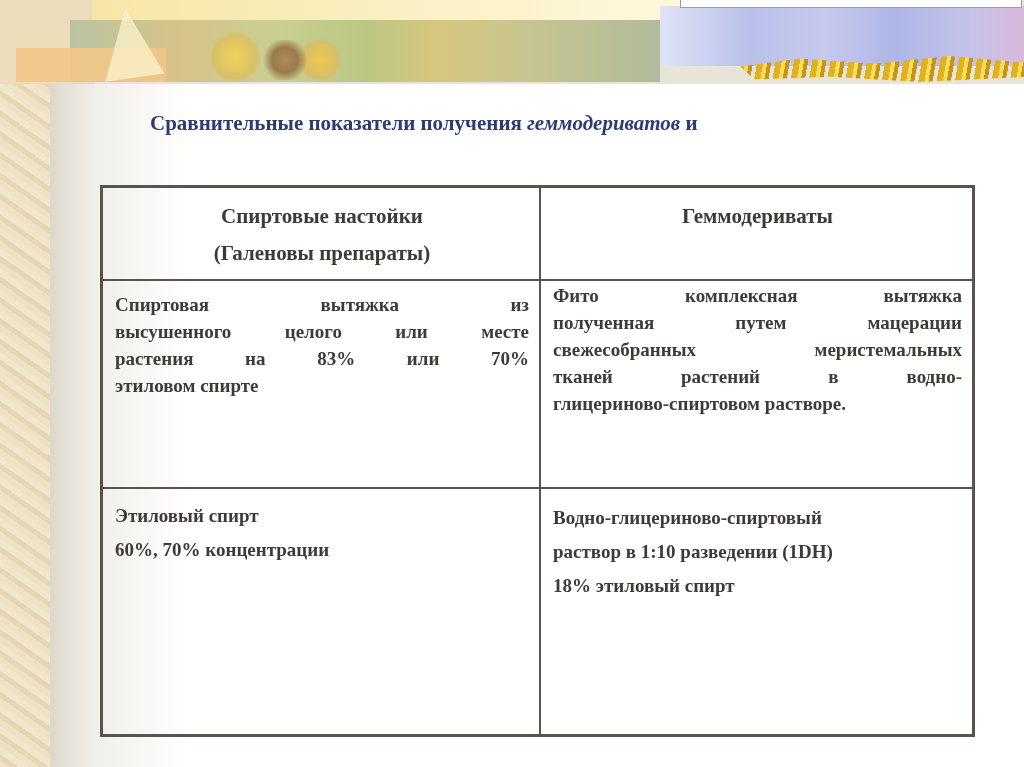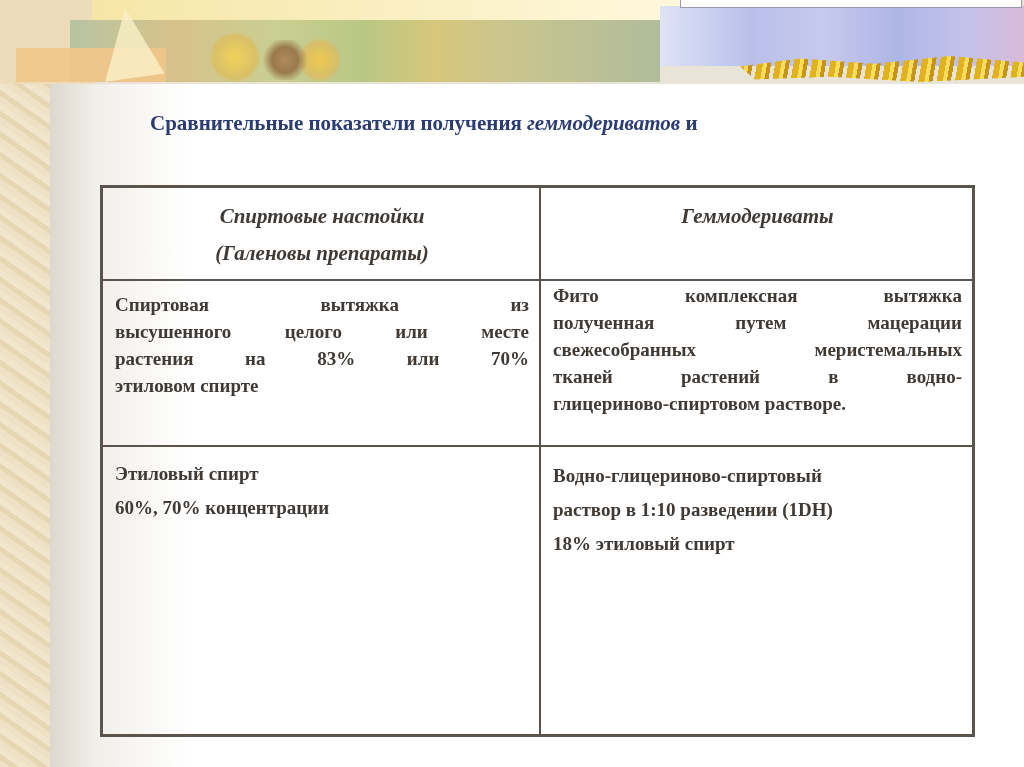--- a/index.html
+++ b/index.html
@@ -25,21 +25,21 @@
     clip-path:polygon(0 40%,20% 10%,45% 30%,70% 0,100% 30%,95% 80%,60% 100%,30% 80%,5% 90%);}
   .slide{position:absolute;left:50px;top:84px;width:974px;height:683px;
     background:linear-gradient(90deg,#ddd8cd 0px,#f1efea 45px,#ffffff 140px,#ffffff 100%);}
   .title{position:absolute;left:150px;top:108px;width:660px;text-align:left;
     color:#2b3b73;font-weight:bold;font-size:21px;line-height:30px;}
   .title i{font-style:italic;}
   table.cmp{position:absolute;left:100px;top:185px;width:875px;height:552px;
     border-collapse:collapse;border:3px solid #5a544d;color:#3f3a35;}
   table.cmp td{border:2px solid #5a544d;vertical-align:top;padding:8px 10px 4px 12px;}
   td.c1{width:414px;}
-  .hdr{text-align:center;font-weight:bold;font-size:21px;line-height:37px;padding-top:10px !important;font-style:italic;}
+  .hdr{text-align:center;font-weight:bold;font-size:21px;line-height:37px;padding-top:10px !important;}
   .j{font-weight:bold;font-size:19px;line-height:27px;text-align:justify;text-align-last:auto;}
   .p{font-weight:bold;font-size:19px;line-height:30px;}
   .blk{display:block;}
   .jl{display:block;text-align:justify;text-align-last:justify;}
 </style>
 </head>
 <body>
 
 <div class="left-strip"></div>
 
@@ -67,21 +67,21 @@
   <tbody>
       <tr style="height:93px">
     <td class="c1 hdr">
       <span class="blk">Спиртовые настойки</span>
       <span class="blk">(Галеновы препараты)</span>
     </td>
     <td class="hdr">
       <span class="blk">Геммодериваты</span>
     </td>
   </tr>
-  <tr style="height:166px">
+  <tr style="height:208px">
     <td class="c1 j" style="padding-top:10px">
       <span class="jl">Спиртовая вытяжка из</span>
       <span class="jl">высушенного целого или месте</span>
       <span class="jl">растения на 83% или 70%</span>
       <span class="blk">этиловом спирте</span>
     </td>
     <td class="j" style="padding-top:1px">
       <span class="jl">Фито комплексная вытяжка</span>
       <span class="jl">полученная путем мацерации</span>
       <span class="jl">свежесобранных меристемальных</span>

